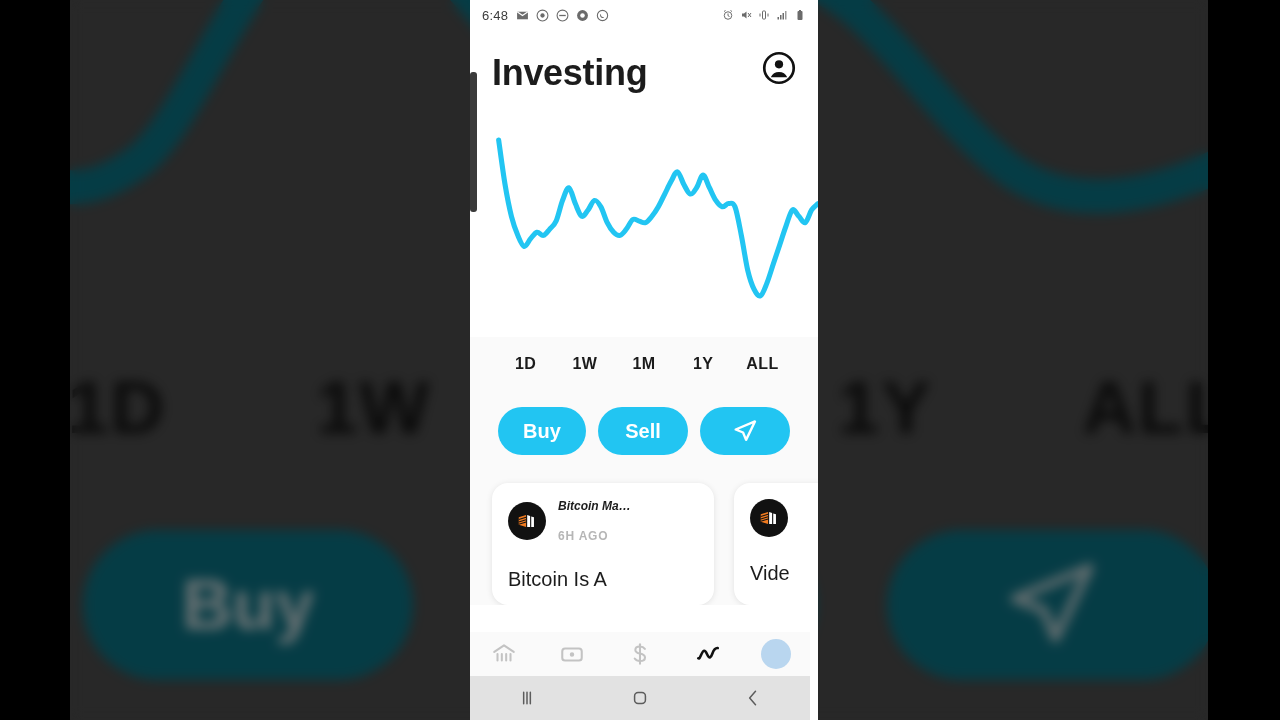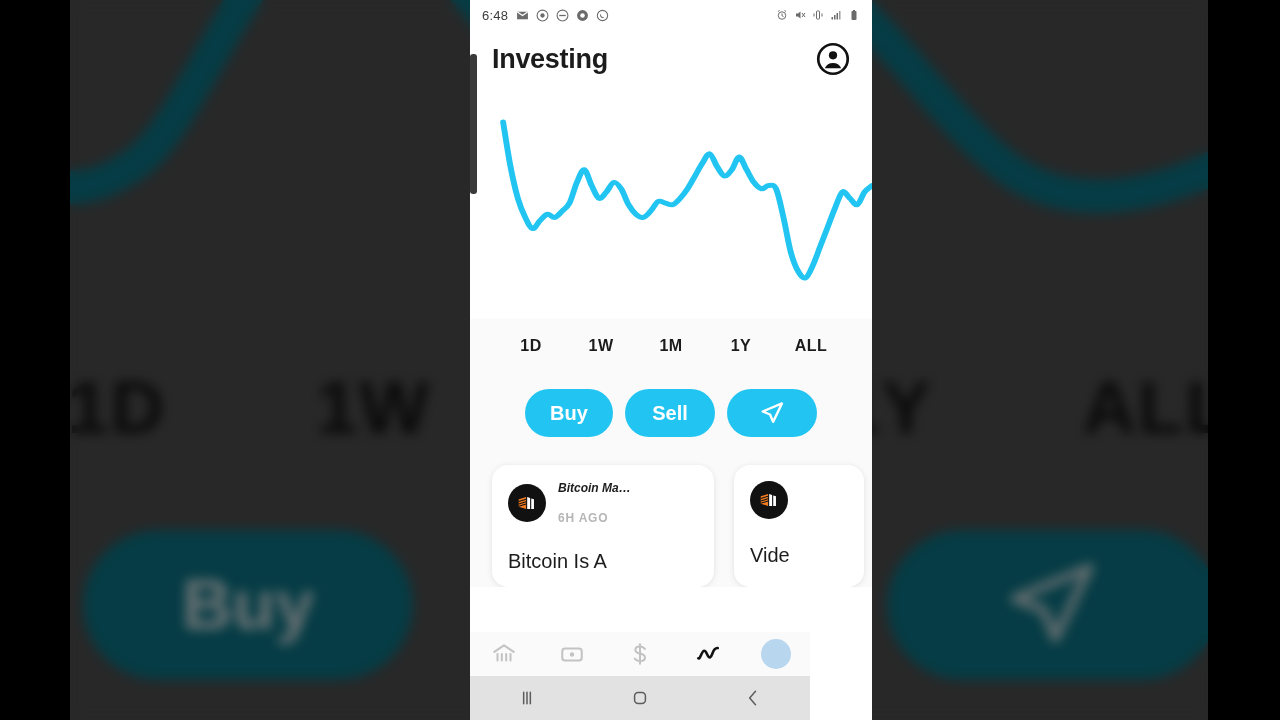--- a/index.html
+++ b/index.html
@@ -55,21 +55,21 @@
   .backdrop-blur {
     position: absolute; inset: 0;
     backdrop-filter: blur(6px);
     -webkit-backdrop-filter: blur(6px);
     pointer-events: none;
   }
 
   
   .phone {
     position: absolute; top: 0; left: 470px;
-    width: 402px; height: 720px;
+    width: 348px; height: 720px;
     background: #ffffff;
     overflow: hidden;
     z-index: 5;
   }
 
   
   .statusbar {
     height: 30px; background: #fff;
     display: flex; align-items: center;
     padding: 0 12px;
@@ -79,21 +79,21 @@
   .sb-left { display: flex; align-items: center; gap: 7px; margin-left: 8px; }
   .sb-right { display: flex; align-items: center; gap: 6px; margin-left: auto; }
   .sb-ico { width: 13px; height: 13px; display: block; fill: #6b6b6b; }
   .sb-ico.sm { width: 12px; height: 12px; }
 
   
   .apphead {
     display: flex; align-items: center;
     padding: 12px 22px 4px 22px;
   }
-  .apptitle { font-size: 27px; font-weight: bold; color: #1c1c1c; letter-spacing: -.3px; }
+  .apptitle { font-size: 36px; font-weight: bold; color: #1c1c1c; letter-spacing: -.3px; margin-top: 10px; }
   .avatar-btn { margin-left: auto; width: 34px; height: 34px; }
   .avatar-btn svg { width: 34px; height: 34px; display: block; }
 
   
   .balrow {
     display: flex; align-items: baseline; gap: 14px;
     padding: 8px 22px 0 22px;
     white-space: nowrap;
   }
   .bal-amount { font-size: 21px; font-weight: bold; color: #1ec3f0; letter-spacing: -.3px; }

